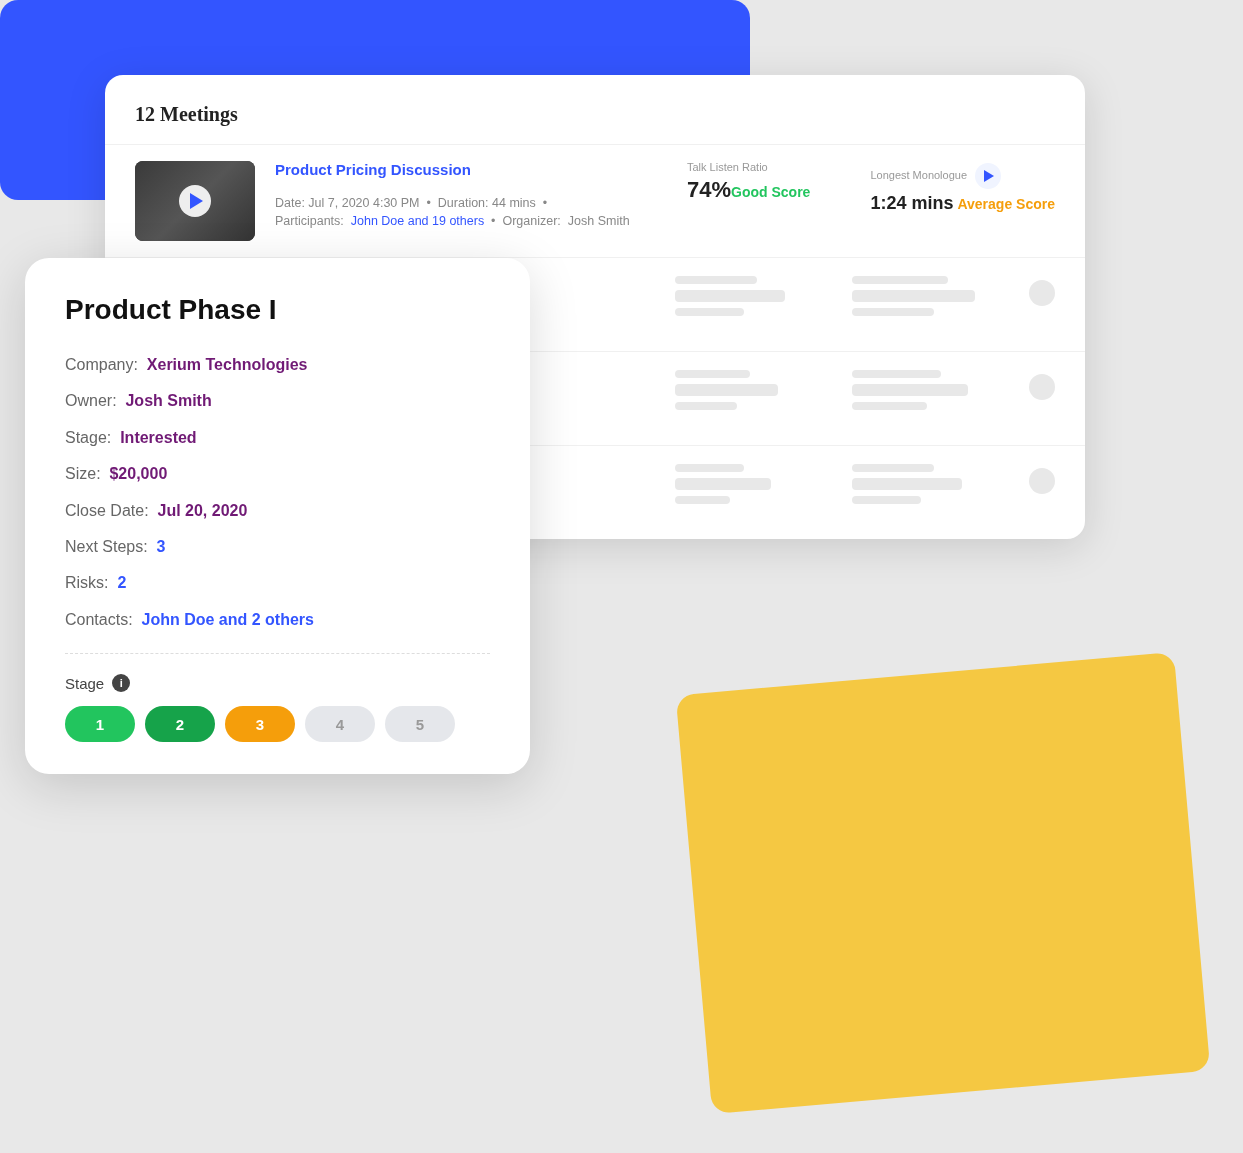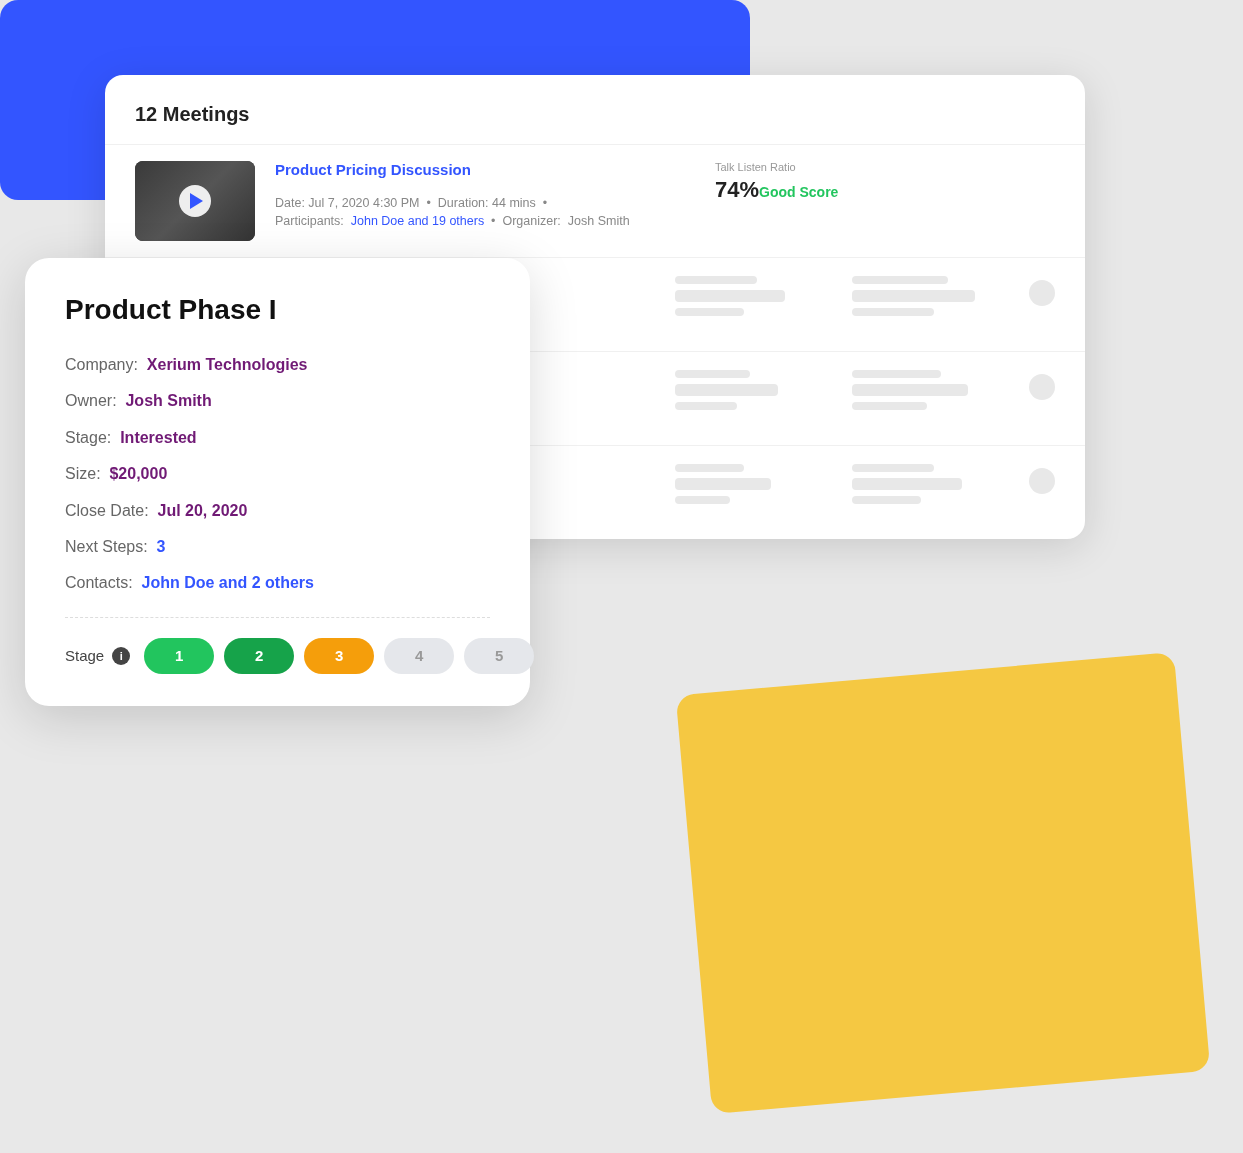--- a/index.html
+++ b/index.html
@@ -49,20 +49,21 @@
       z-index: 2;
       padding: 28px 0 0 0;
       overflow: hidden;
     }
 
     .meetings-title {
       font-size: 20px;
       font-weight: 600;
       color: #222;
       padding: 0 30px 18px 30px;
+      font-family: Liberation Serif, serif;
     }
 
     .meeting-row {
       display: flex;
       align-items: flex-start;
       padding: 16px 30px;
       border-top: 1px solid #f0f0f0;
       gap: 20px;
     }
 
@@ -297,21 +298,21 @@
     }
 
     .divider {
       border: none;
       border-top: 1.5px dashed #ddd;
       margin: 22px 0 20px 0;
     }
 
     .stage-section {
       display: flex;
-      flex-direction: row;
+      flex-direction: column;
       gap: 14px;
     }
 
     .stage-label-row {
       display: flex;
       align-items: center;
       gap: 8px;
     }
 
     .stage-label-text {
@@ -390,20 +391,29 @@
       </div>
     </div>
 
     <div class="meeting-stats">
       <div class="stat-block">
         <span class="stat-label">Talk Listen Ratio</span>
         <span class="stat-value">
           <span>74%</span><span class="good-score">Good Score</span>
         </span>
       </div>
+      <div class="stat-block">
+        <div style="display:flex;align-items:center;gap:8px;">
+          <span class="stat-label">Longest Monologue</span>
+          <div class="stat-play"></div>
+        </div>
+        <span class="stat-value" style="font-size:18px;">
+          <span>1:24 mins</span><span class="avg-score">Average Score</span>
+        </span>
+      </div>
     </div>
   </div>
 
   <div class="skeleton-row">
     <div class="skel skel-thumb"></div>
     <div class="skel-content">
       <div class="skel skel-line" style="width:45%"></div>
       <div class="skel skel-line" style="width:30%"></div>
     </div>
     <div class="skel-stats">
@@ -491,20 +501,24 @@
     <span>Close Date:</span>
     &nbsp;<strong>Jul 20, 2020</strong>
   </div>
 
 
   <div class="detail-field">
     <span>Next Steps:</span>
     &nbsp;<span class="blue-val">3</span>
   </div>
 
+  <div class="detail-field">
+    <span>Risks:</span>
+    &nbsp;<span class="blue-val">2</span>
+  </div>
 
   <div class="detail-field">
     <span>Contacts:</span>
     &nbsp;<span class="blue-val">John Doe and 2 others</span>
   </div>
 
   <hr class="divider">
 
   <div class="stage-section">
     <div class="stage-label-row">

